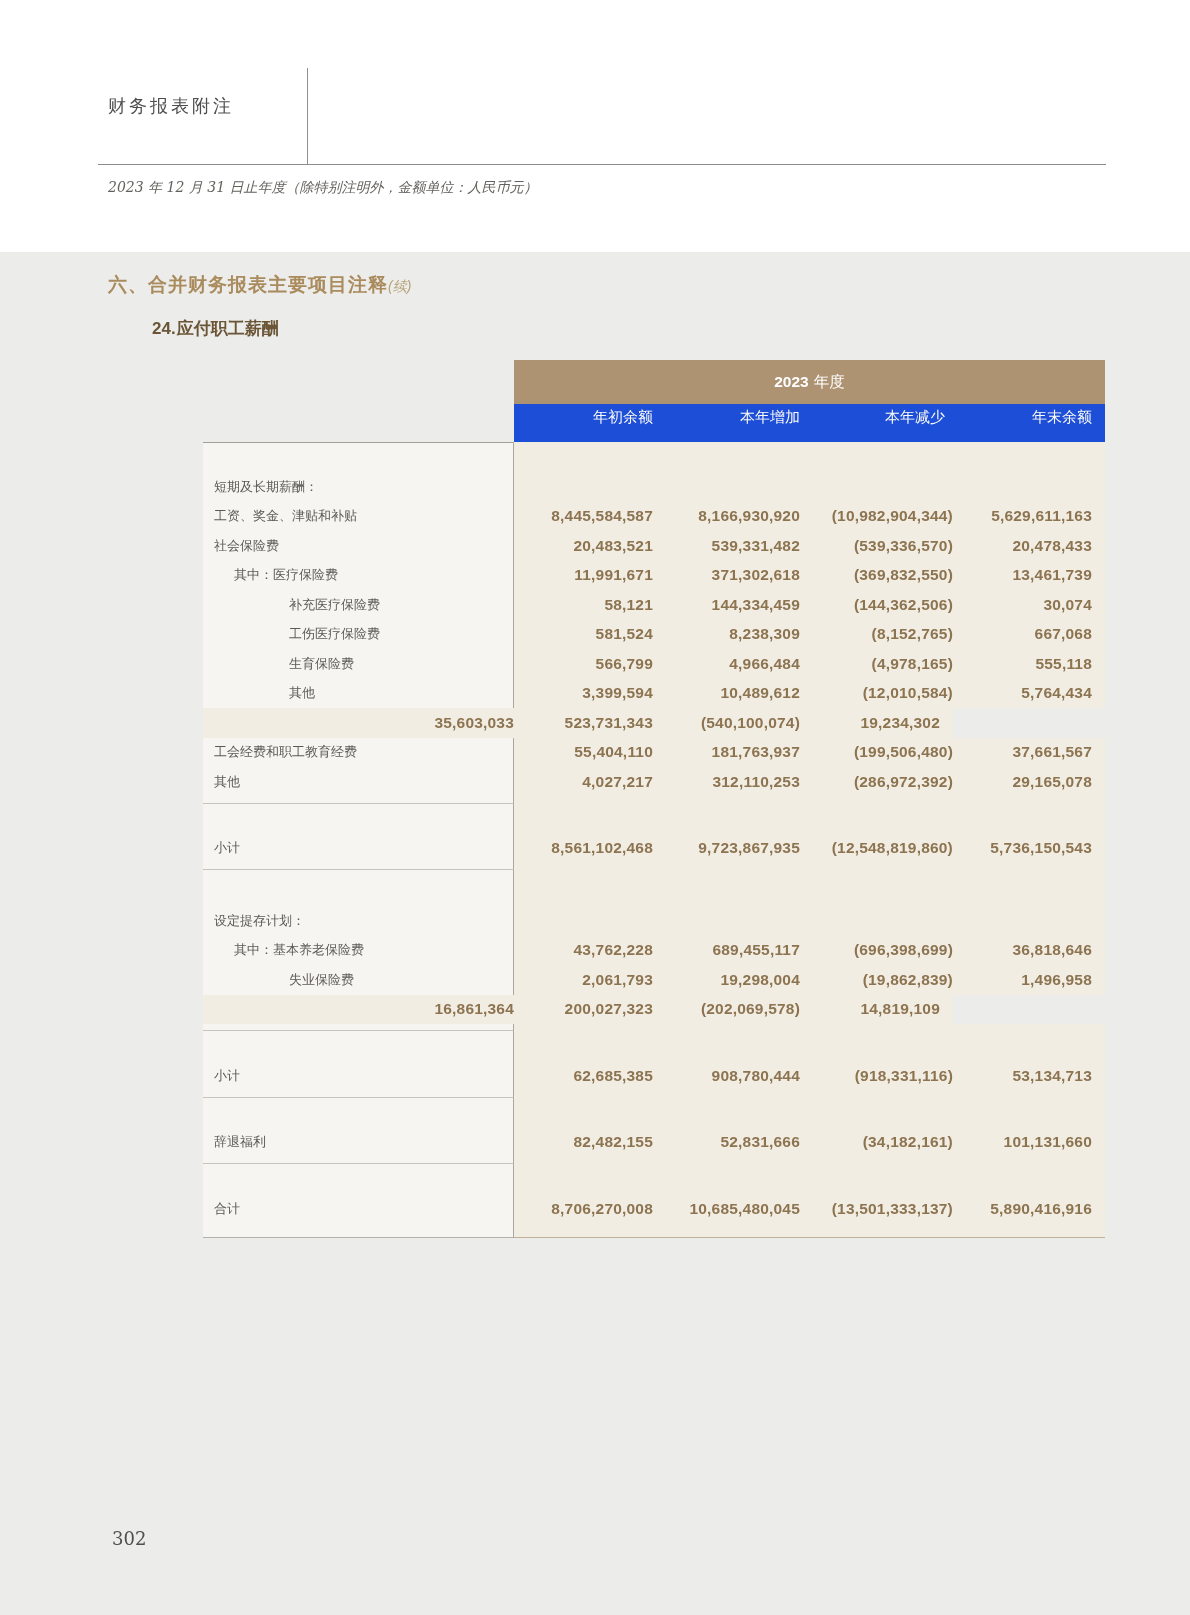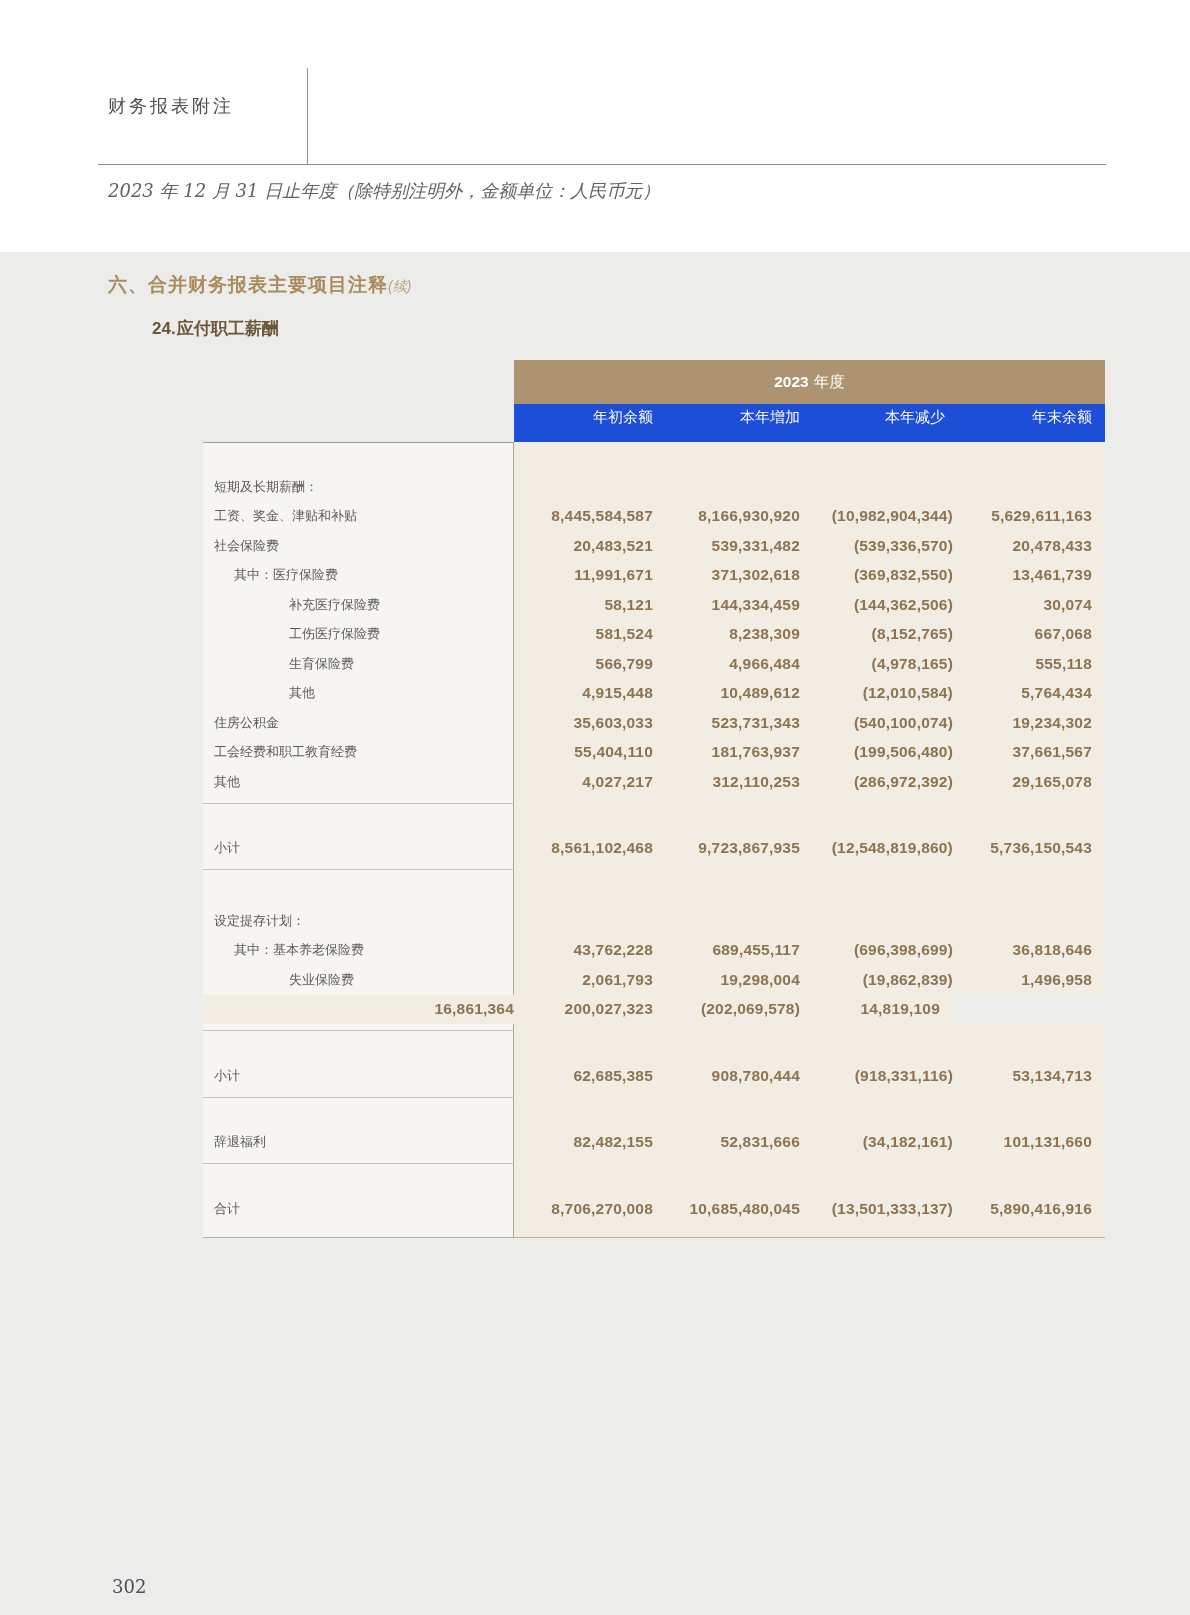--- a/index.html
+++ b/index.html
@@ -6,21 +6,21 @@
   body{font-family:"Liberation Sans",sans-serif;}
   .page{position:relative;width:1190px;height:1615px;background:#ffffff;overflow:hidden;}
   .body-band{position:absolute;left:0;top:252px;width:1190px;height:1363px;background:#ECECEA;}
 
   
   .doc-title{position:absolute;left:108px;top:94px;font-family:"DejaVu Serif",serif;
              font-size:18px;color:#4e4e4e;letter-spacing:3px;font-weight:500;}
   .v-rule{position:absolute;left:307px;top:68px;width:1px;height:96px;background:#8f8f8c;}
   .h-rule{position:absolute;left:98px;top:164px;width:1008px;height:1px;background:#8d8d8a;}
   .date-note{position:absolute;left:108px;top:179px;font-family:"DejaVu Serif",serif;
-             font-style:italic;font-size:18px;color:#63615c;}
+             font-style:italic;font-size:14px;color:#63615c;}
 
   
   .section-heading{position:absolute;left:108px;top:272px;font-size:19px;font-weight:600;
                    color:#A98B5D;letter-spacing:1px;}
   .section-heading .cont{font-size:14px;font-weight:400;font-style:italic;color:#B7A279;letter-spacing:0;}
   .subsection{position:absolute;left:152px;top:317px;font-size:17px;font-weight:700;color:#6A5536;}
   .subsection .num{margin-right:1px;}
 
   
   .fin-table{position:absolute;left:203px;top:360px;width:902px;}
@@ -51,21 +51,21 @@
          display:flex;align-items:center;justify-content:flex-end;}
   .c-v4{padding-right:13px;}
   .c-sp-data{grid-column:2/6;background:#F2EDE3;}
   .c-first{border-top:1px solid #A19F98;}
   .c-rule{border-bottom:1px solid #C6C4BE;}
   .t-end .c-label{border-bottom:1px solid #B3B1AB;}
   .t-end .c-sp-data{border-bottom:1px solid #BFB195;}
 
   
   .page-number{position:absolute;left:112px;top:1528px;font-family:"DejaVu Serif",serif;
-               font-size:18px;color:#4e4e4e;margin-top:48px;}
+               font-size:18px;color:#4e4e4e;}
 </style>
 </head>
 <body>
 
 <div class="page">
   <div class="body-band"></div>
 
   <div class="doc-title">财务报表附注</div>
   <div class="v-rule"></div>
   <div class="h-rule"></div>
@@ -141,27 +141,26 @@
       </div>
       <div class="t-row t-item">
         <div class="c-label ind2">生育保险费</div>
         <div class="c-val c-v1">566,799</div>
         <div class="c-val c-v2">4,966,484</div>
         <div class="c-val c-v3">(4,978,165)</div>
         <div class="c-val c-v4">555,118</div>
       </div>
       <div class="t-row t-item">
         <div class="c-label ind2">其他</div>
-        <div class="c-val c-v1">4,915,448</div>
+        <div class="c-val c-v1">3,399,594</div>
         <div class="c-val c-v2">10,489,612</div>
         <div class="c-val c-v3">(12,010,584)</div>
         <div class="c-val c-v4">5,764,434</div>
       </div>
       <div class="t-row t-item">
-        <div class="c-label ind0">住房公积金</div>
         <div class="c-val c-v1">35,603,033</div>
         <div class="c-val c-v2">523,731,343</div>
         <div class="c-val c-v3">(540,100,074)</div>
         <div class="c-val c-v4">19,234,302</div>
       </div>
       <div class="t-row t-item">
         <div class="c-label ind0">工会经费和职工教育经费</div>
         <div class="c-val c-v1">55,404,110</div>
         <div class="c-val c-v2">181,763,937</div>
         <div class="c-val c-v3">(199,506,480)</div>

